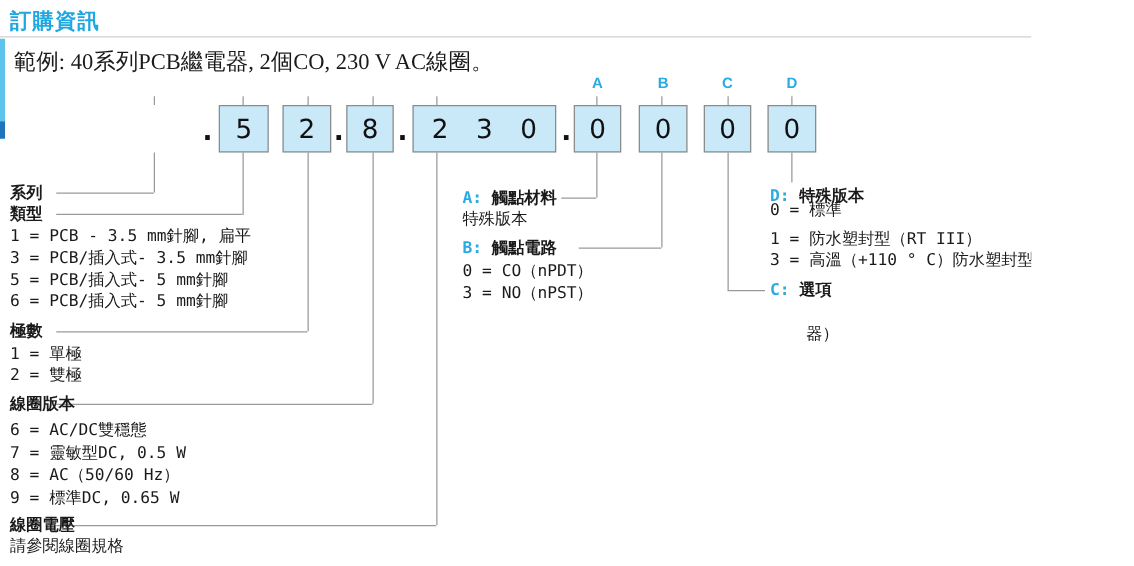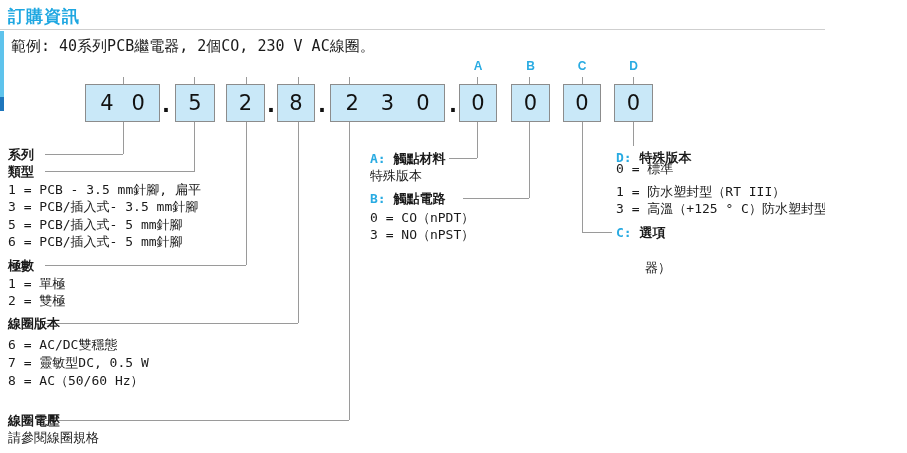--- a/index.html
+++ b/index.html
@@ -8,21 +8,21 @@
     font-family:"DejaVu Sans Mono","Liberation Mono",monospace;color:#1a1a1a;
   }
   .title{
     position:absolute;left:8px;top:5px;font-size:17px;font-weight:bold;color:#1ea7e1;
     font-family:"Liberation Sans","DejaVu Sans",sans-serif;letter-spacing:1px;
   }
   .top-rule{position:absolute;left:0;top:29px;width:907px;height:1px;background:#cfcfcf;}
   .edge-bar{position:absolute;left:0;width:4px;}
   .edge-bar.light{top:31px;height:66px;background:#5ec3ec;}
   .edge-bar.dark{top:97px;height:14px;background:#1d76bc;}
-  .example{position:absolute;left:11px;top:37px;font-size:15px;white-space:nowrap;}
+  .example{position:absolute;left:11px;top:37px;font-size:18px;white-space:nowrap;font-family:Liberation Serif, serif;}
   .code-box{
     position:absolute;top:84px;height:38px;background:#c9e8f8;border:1px solid #8c8c8c;
     box-sizing:border-box;display:flex;align-items:center;justify-content:center;
     font-size:21px;color:#111;font-family:"DejaVu Sans","Liberation Sans",sans-serif;
   }
   .code-box.w2{letter-spacing:18px;padding-left:18px;}
   .code-box.w3{letter-spacing:22px;padding-left:22px;}
   .dot{position:absolute;top:93px;font-size:21px;font-weight:bold;color:#111;
        font-family:"DejaVu Sans","Liberation Sans",sans-serif;}
   .code-letter{
@@ -54,21 +54,20 @@
   <div class="vl" style="left:477px;top:77px;height:7px"></div>
   <div class="vl" style="left:529px;top:77px;height:7px"></div>
   <div class="vl" style="left:582px;top:77px;height:7px"></div>
   <div class="vl" style="left:633px;top:77px;height:7px"></div>
 
   <div class="code-letter" style="left:459px;width:38px">A</div>
   <div class="code-letter" style="left:511px;width:39px">B</div>
   <div class="code-letter" style="left:563px;width:38px">C</div>
   <div class="code-letter" style="left:614px;width:39px">D</div>
 
-  <div class="code-box w2" style="left:85px;width:75px">40</div>
   <div class="dot" style="left:162px">.</div>
   <div class="code-box" style="left:175px;width:40px">5</div>
   <div class="code-box" style="left:226px;width:39px">2</div>
   <div class="dot" style="left:267px">.</div>
   <div class="code-box" style="left:277px;width:38px">8</div>
   <div class="dot" style="left:318px">.</div>
   <div class="code-box w3" style="left:330px;width:115px">230</div>
   <div class="dot" style="left:449px">.</div>
   <div class="code-box" style="left:459px;width:38px">0</div>
   <div class="code-box" style="left:511px;width:39px">0</div>
@@ -100,20 +99,21 @@
   <div class="t" style="left:8px;top:199px">3 = PCB/插入式- 3.5 mm針腳</div>
   <div class="t" style="left:8px;top:217px">5 = PCB/插入式- 5 mm針腳</div>
   <div class="t" style="left:8px;top:234px">6 = PCB/插入式- 5 mm針腳</div>
   <div class="t b" style="left:8px;top:258px">極數</div>
   <div class="t" style="left:8px;top:276px">1 = 單極</div>
   <div class="t" style="left:8px;top:293px">2 = 雙極</div>
   <div class="t b" style="left:8px;top:316px">線圈版本</div>
   <div class="t" style="left:8px;top:337px">6 = AC/DC雙穩態</div>
   <div class="t" style="left:8px;top:355px">7 = 靈敏型DC, 0.5 W</div>
   <div class="t" style="left:8px;top:373px">8 = AC（50/60 Hz）</div>
+  <div class="t" style="left:8px;top:391px">9 = 標準DC, 0.65 W</div>
   <div class="t b" style="left:8px;top:413px">線圈電壓</div>
   <div class="t" style="left:8px;top:430px">請參閱線圈規格</div>
 
   <div class="t" style="left:370px;top:151px">
     <span class="letter">A:</span>
     <span class="b">觸點材料</span>
   </div>
   <div class="t" style="left:370px;top:168px">特殊版本</div>
   <div class="t" style="left:370px;top:191px">
     <span class="letter">B:</span>
@@ -121,20 +121,20 @@
   </div>
   <div class="t" style="left:370px;top:210px">0 = CO（nPDT）</div>
   <div class="t" style="left:370px;top:227px">3 = NO（nPST）</div>
 
   <div class="t" style="left:616px;top:150px">
     <span class="letter">D:</span>
     <span class="b">特殊版本</span>
   </div>
   <div class="t" style="left:616px;top:161px">0 = 標準</div>
   <div class="t" style="left:616px;top:184px">1 = 防水塑封型（RT III）</div>
-  <div class="t" style="left:616px;top:201px">3 = 高溫（+125 ° C）防水塑封型</div>
+  <div class="t" style="left:616px;top:201px">3 = 高溫（+110 ° C）防水塑封型</div>
   <div class="t" style="left:616px;top:225px">
     <span class="letter">C:</span>
     <span class="b">選項</span>
   </div>
   <div class="t" style="left:645px;top:260px">器）</div>
 
 </div>
 
 </body></html>

